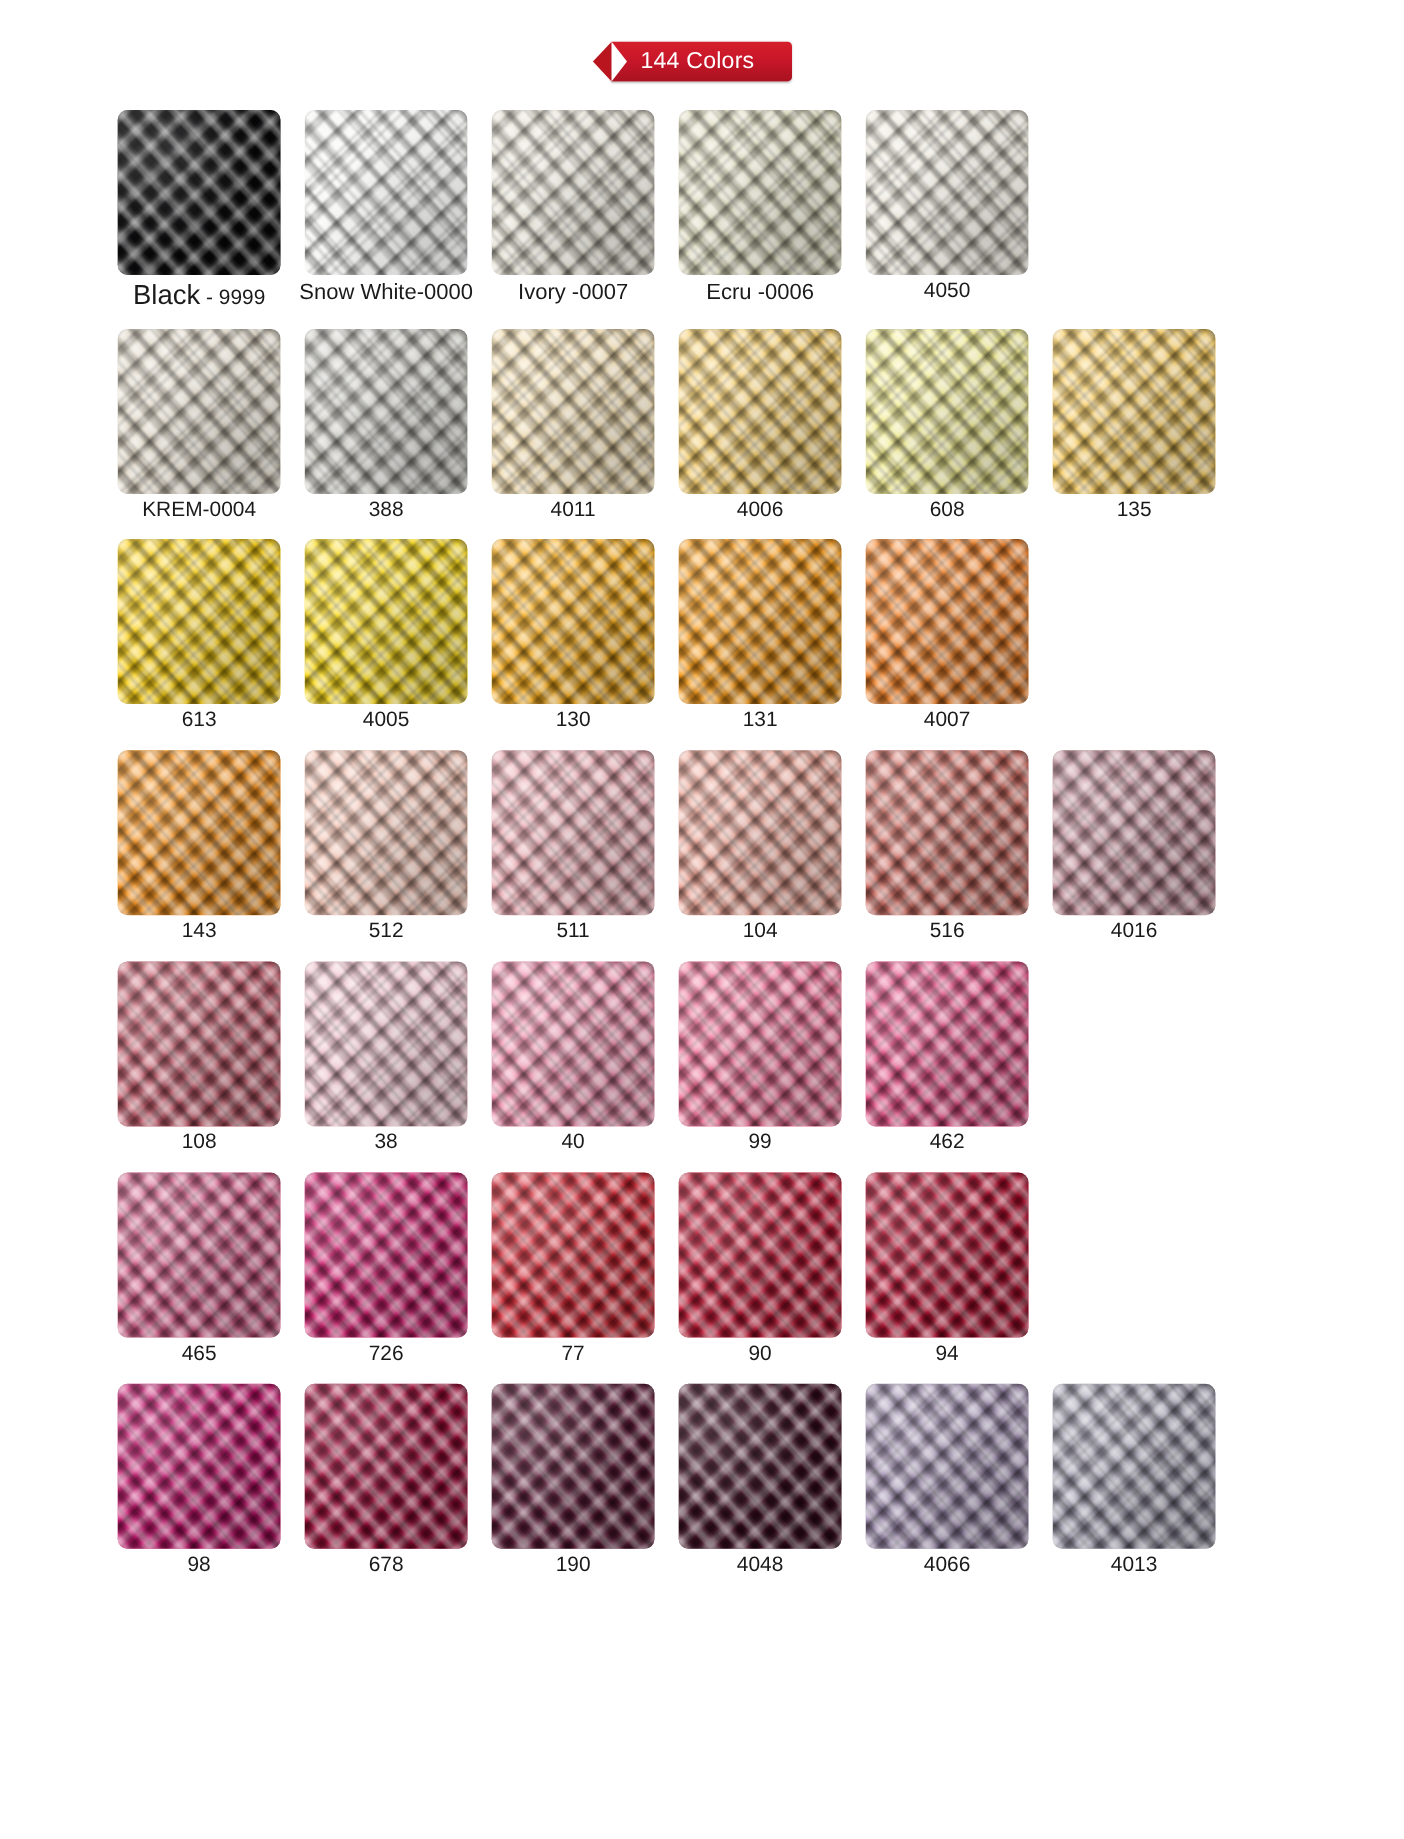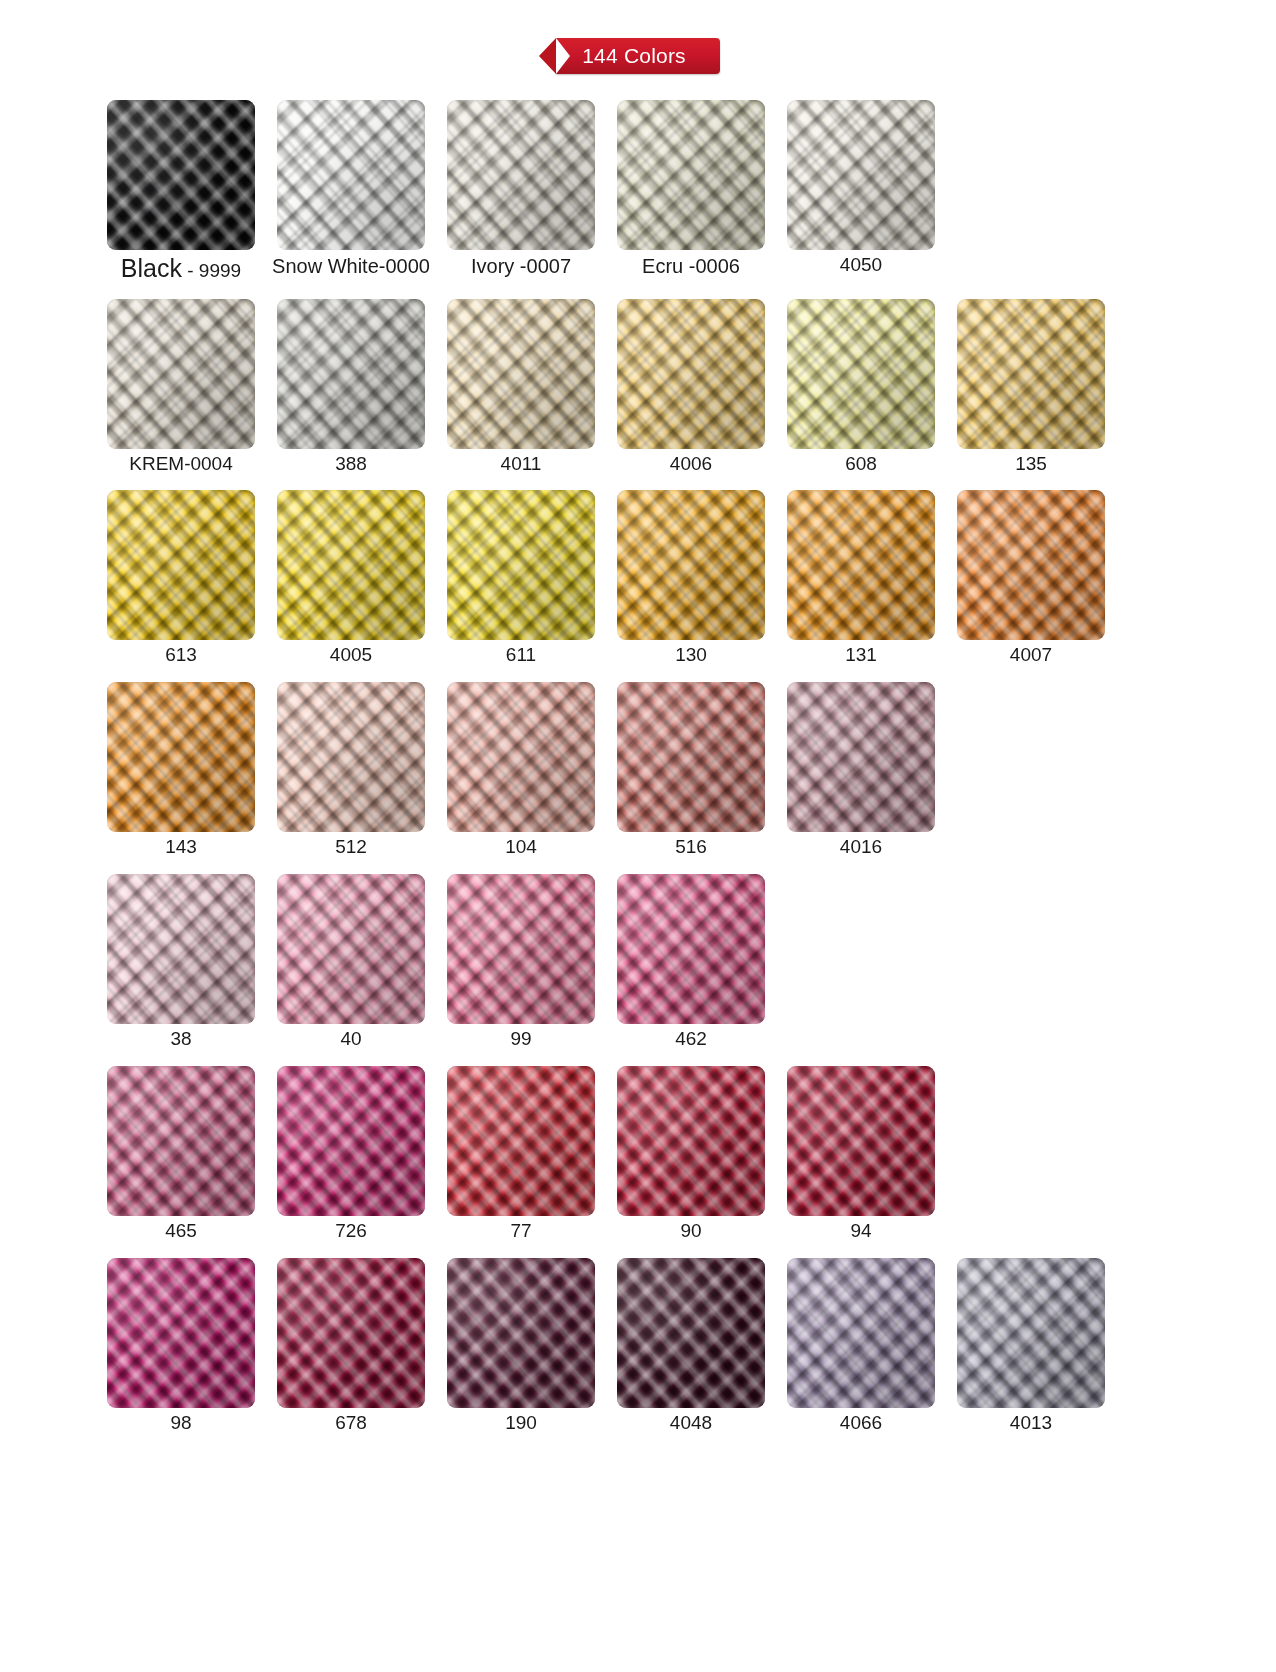--- a/index.html
+++ b/index.html
@@ -263,28 +263,20 @@
     </div>
     <div class="cell">
       <div class="swatch" style="background-color: rgb(250, 218, 27);">
         <div class="tex"></div>
         <div class="tex2"></div>
         <div class="sheen"></div>
       </div>
       <div class="label">4005</div>
     </div>
     <div class="cell">
-      <div class="swatch" style="background-color: rgb(250, 225, 36);">
-        <div class="tex"></div>
-        <div class="tex2"></div>
-        <div class="sheen"></div>
-      </div>
-      <div class="label">611</div>
-    </div>
-    <div class="cell">
       <div class="swatch" style="background-color: rgb(249, 174, 29);">
         <div class="tex"></div>
         <div class="tex2"></div>
         <div class="sheen"></div>
       </div>
       <div class="label">130</div>
     </div>
     <div class="cell">
       <div class="swatch" style="background-color: rgb(247, 154, 24);">
         <div class="tex"></div>
@@ -312,20 +304,28 @@
     </div>
     <div class="cell">
       <div class="swatch" style="background-color: rgb(244, 195, 178);">
         <div class="tex"></div>
         <div class="tex2"></div>
         <div class="sheen"></div>
       </div>
       <div class="label">512</div>
     </div>
     <div class="cell">
+      <div class="swatch" style="background-color: rgb(234, 168, 176);">
+        <div class="tex"></div>
+        <div class="tex2"></div>
+        <div class="sheen"></div>
+      </div>
+      <div class="label">511</div>
+    </div>
+    <div class="cell">
       <div class="swatch" style="background-color: rgb(237, 165, 150);">
         <div class="tex"></div>
         <div class="tex2"></div>
         <div class="sheen"></div>
       </div>
       <div class="label">104</div>
     </div>
     <div class="cell">
       <div class="swatch" style="background-color: rgb(207, 109, 99);">
         <div class="tex"></div>
@@ -336,20 +336,28 @@
     </div>
     <div class="cell">
       <div class="swatch" style="background-color: rgb(192, 139, 150);">
         <div class="tex"></div>
         <div class="tex2"></div>
         <div class="sheen"></div>
       </div>
       <div class="label">4016</div>
     </div>
     <div class="row-pad"></div>
+    <div class="cell">
+      <div class="swatch" style="background-color: rgb(196, 92, 108);">
+        <div class="tex"></div>
+        <div class="tex2"></div>
+        <div class="sheen"></div>
+      </div>
+      <div class="label">108</div>
+    </div>
     <div class="cell">
       <div class="swatch" style="background-color: rgb(238, 192, 203);">
         <div class="tex"></div>
         <div class="tex2"></div>
         <div class="sheen"></div>
       </div>
       <div class="label">38</div>
     </div>
     <div class="cell">
       <div class="swatch" style="background-color: rgb(240, 143, 174);">

